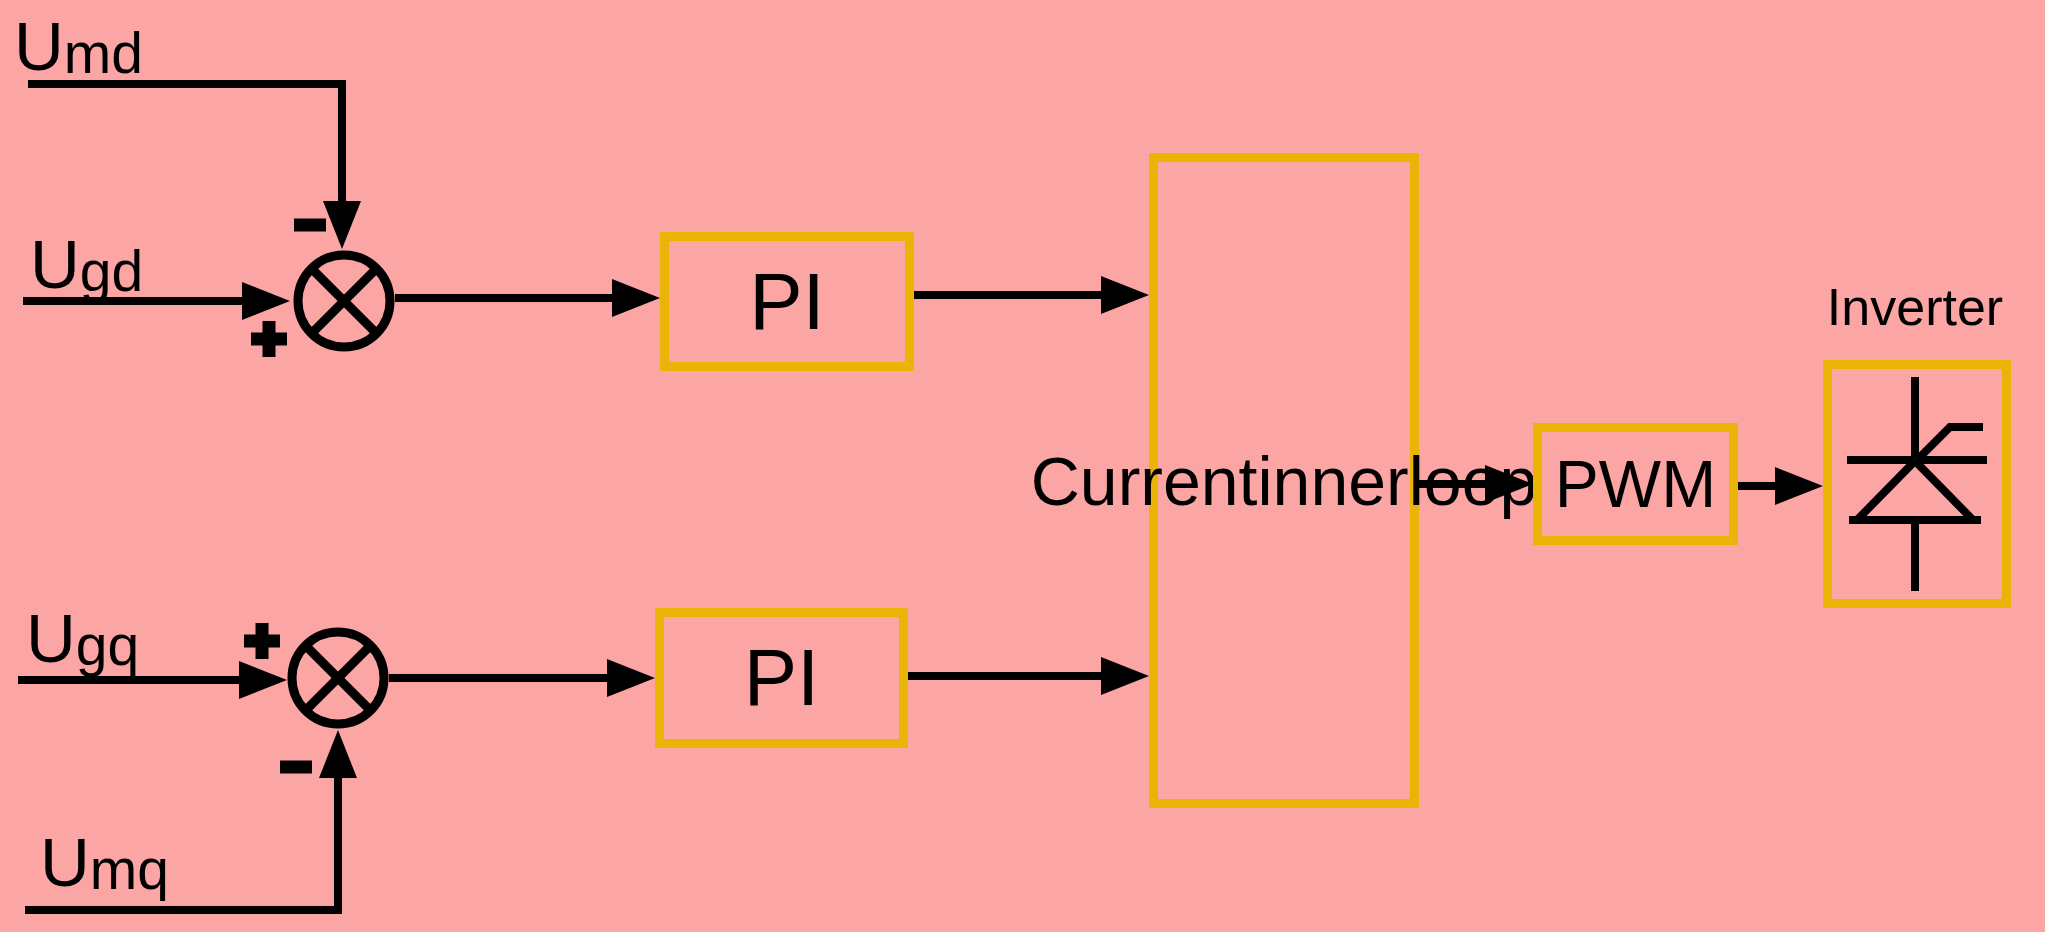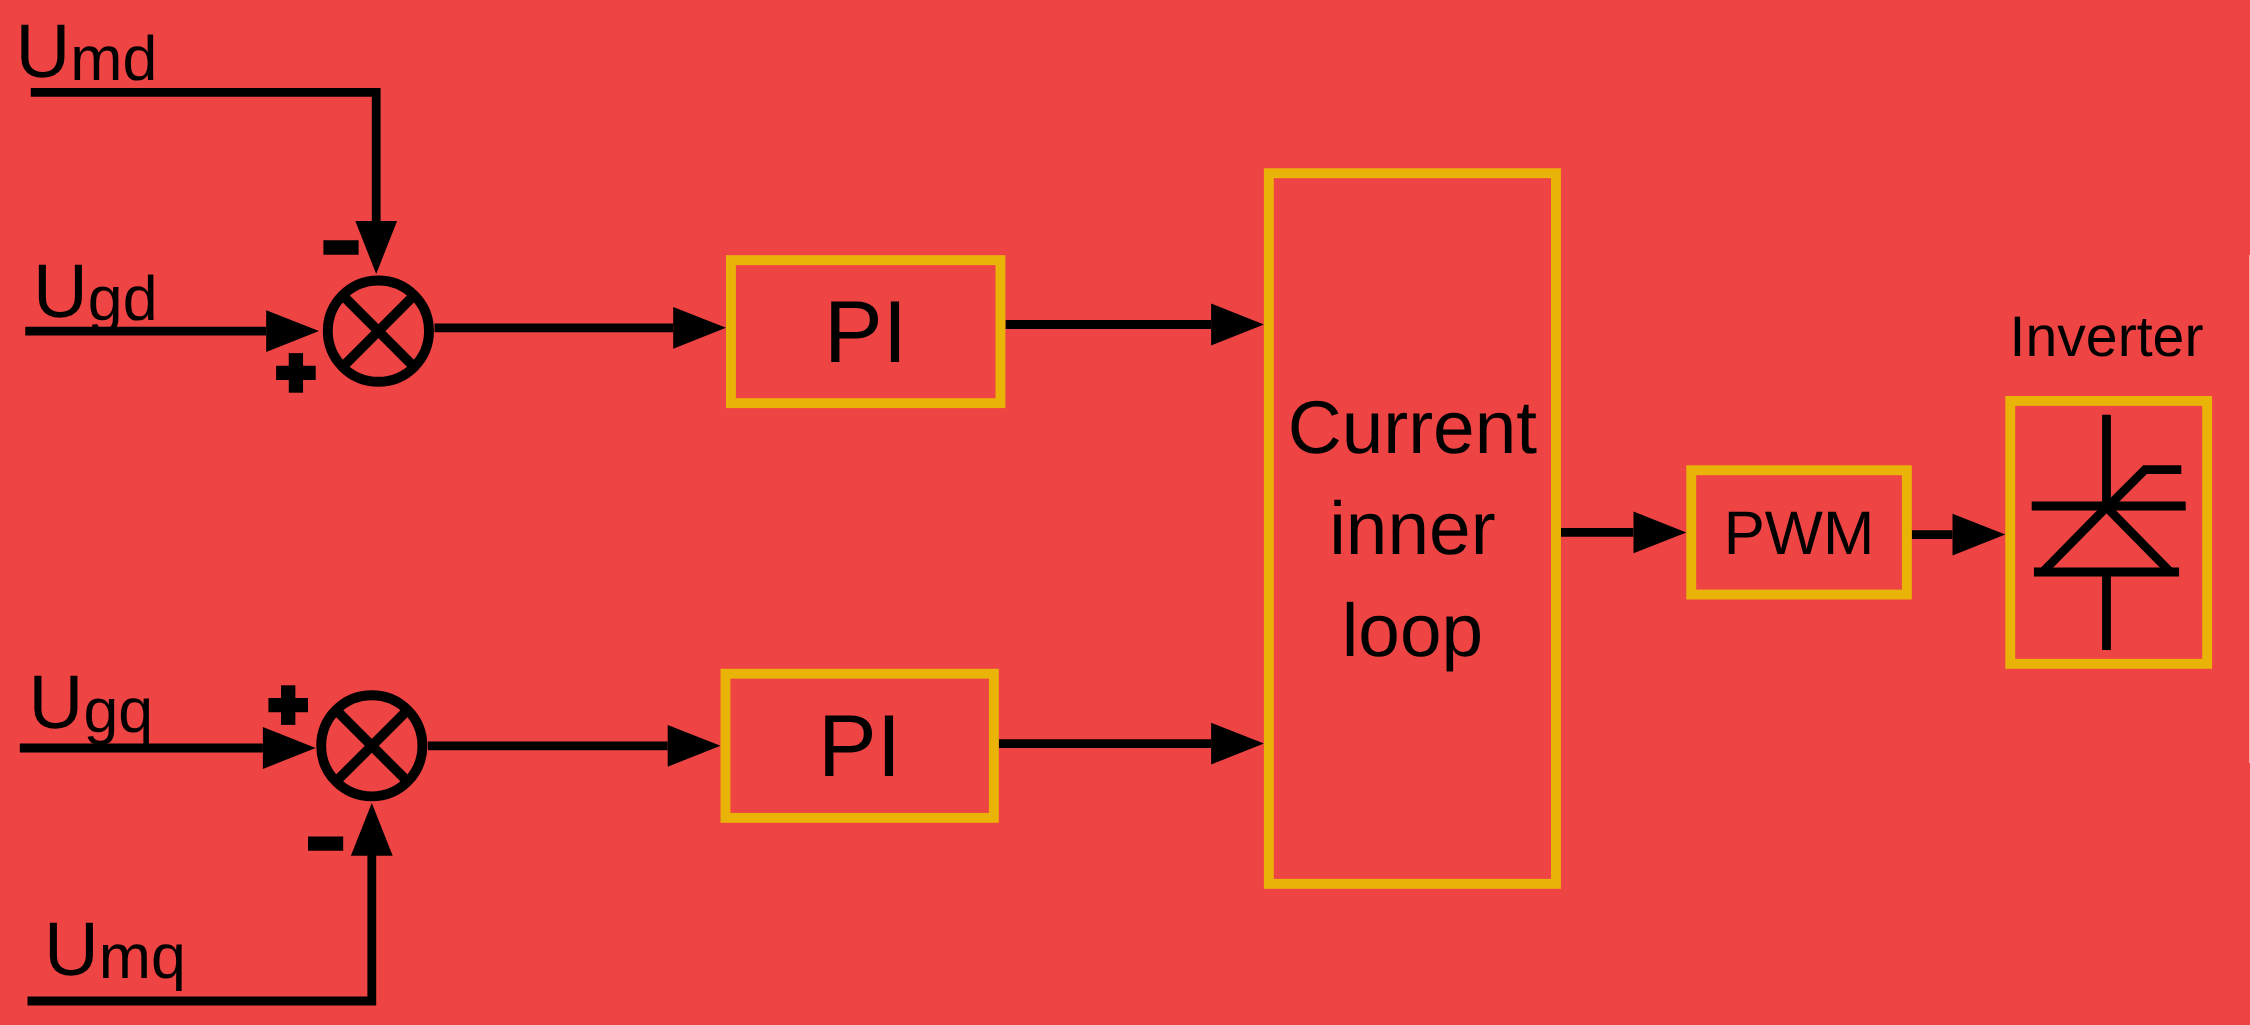--- a/index.html
+++ b/index.html
@@ -1,21 +1,21 @@
 <!DOCTYPE html>
 <html><head>
 <meta charset="utf-8">
 <title>Diagram</title>
 <style>
   html, body { margin: 0; padding: 0; background: #ffffff; }
   .stage {
     position: relative;
     width: 2045px;
     height: 932px;
-    background: #ef4444;
+    background: #fca5a5;
     font-family: "Liberation Sans", sans-serif;
     color: #000000;
     overflow: hidden;
   }
   .wires {
     position: absolute;
     left: 0; top: 0;
     width: 2045px; height: 932px;
   }
   .wires line, .wires polyline, .wires circle, .wires path {
@@ -31,22 +31,22 @@
     position: absolute;
     box-sizing: border-box;
     border: 9px solid #eab308;
     background: transparent;
     display: flex;
     align-items: center;
     justify-content: center;
     text-align: center;
   }
   .pi-block   { font-size: 80px; }
-  .pwm-block  { font-size: 56px; }
-  .loop-block { font-size: 68px; line-height: 92px; flex-direction: column; }
+  .pwm-block  { font-size: 66px; }
+  .loop-block { font-size: 68px; line-height: 92px; flex-direction: row; }
 
   .pi-top       { left: 660px;  top: 232px; width: 254px; height: 139px; }
   .pi-bottom    { left: 655px;  top: 608px; width: 253px; height: 140px; }
   .loop-box     { left: 1149px; top: 153px; width: 270px; height: 655px; }
   .pwm-box      { left: 1533px; top: 423px; width: 205px; height: 122px; }
   .inverter-box { left: 1823px; top: 360px; width: 188px; height: 248px; }
 
   .sig-label {
     position: absolute;
     font-size: 69px;

